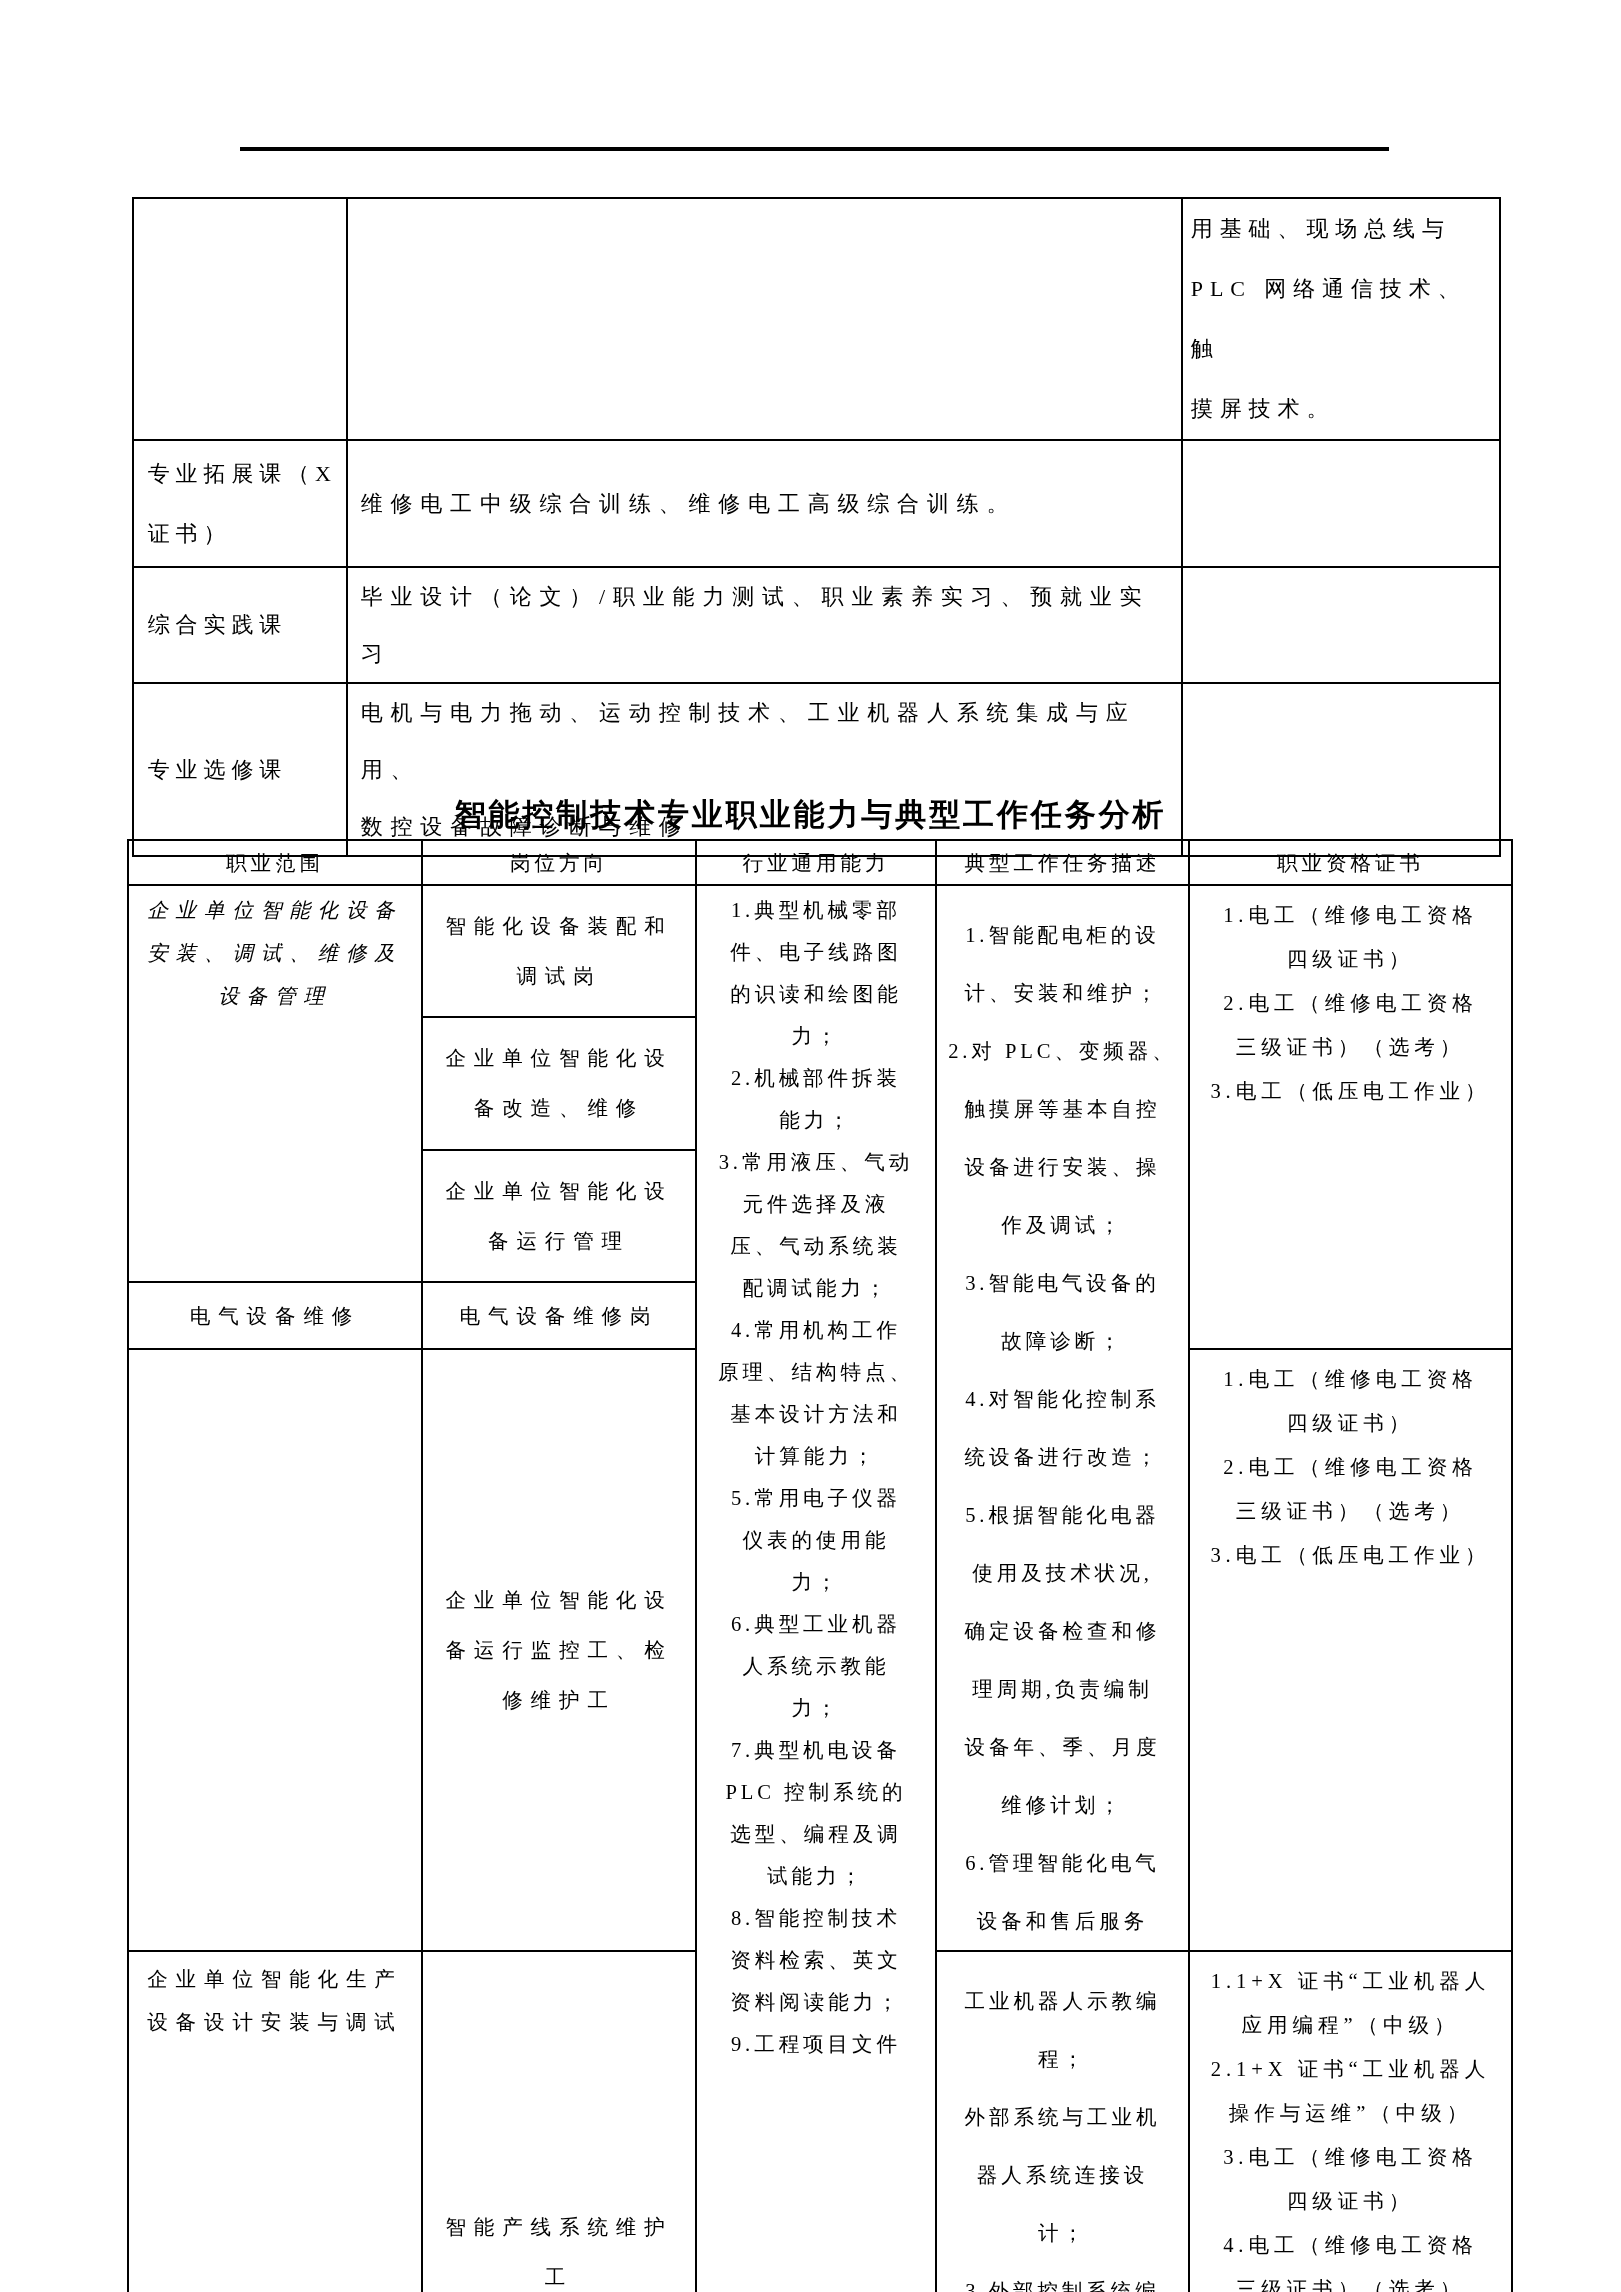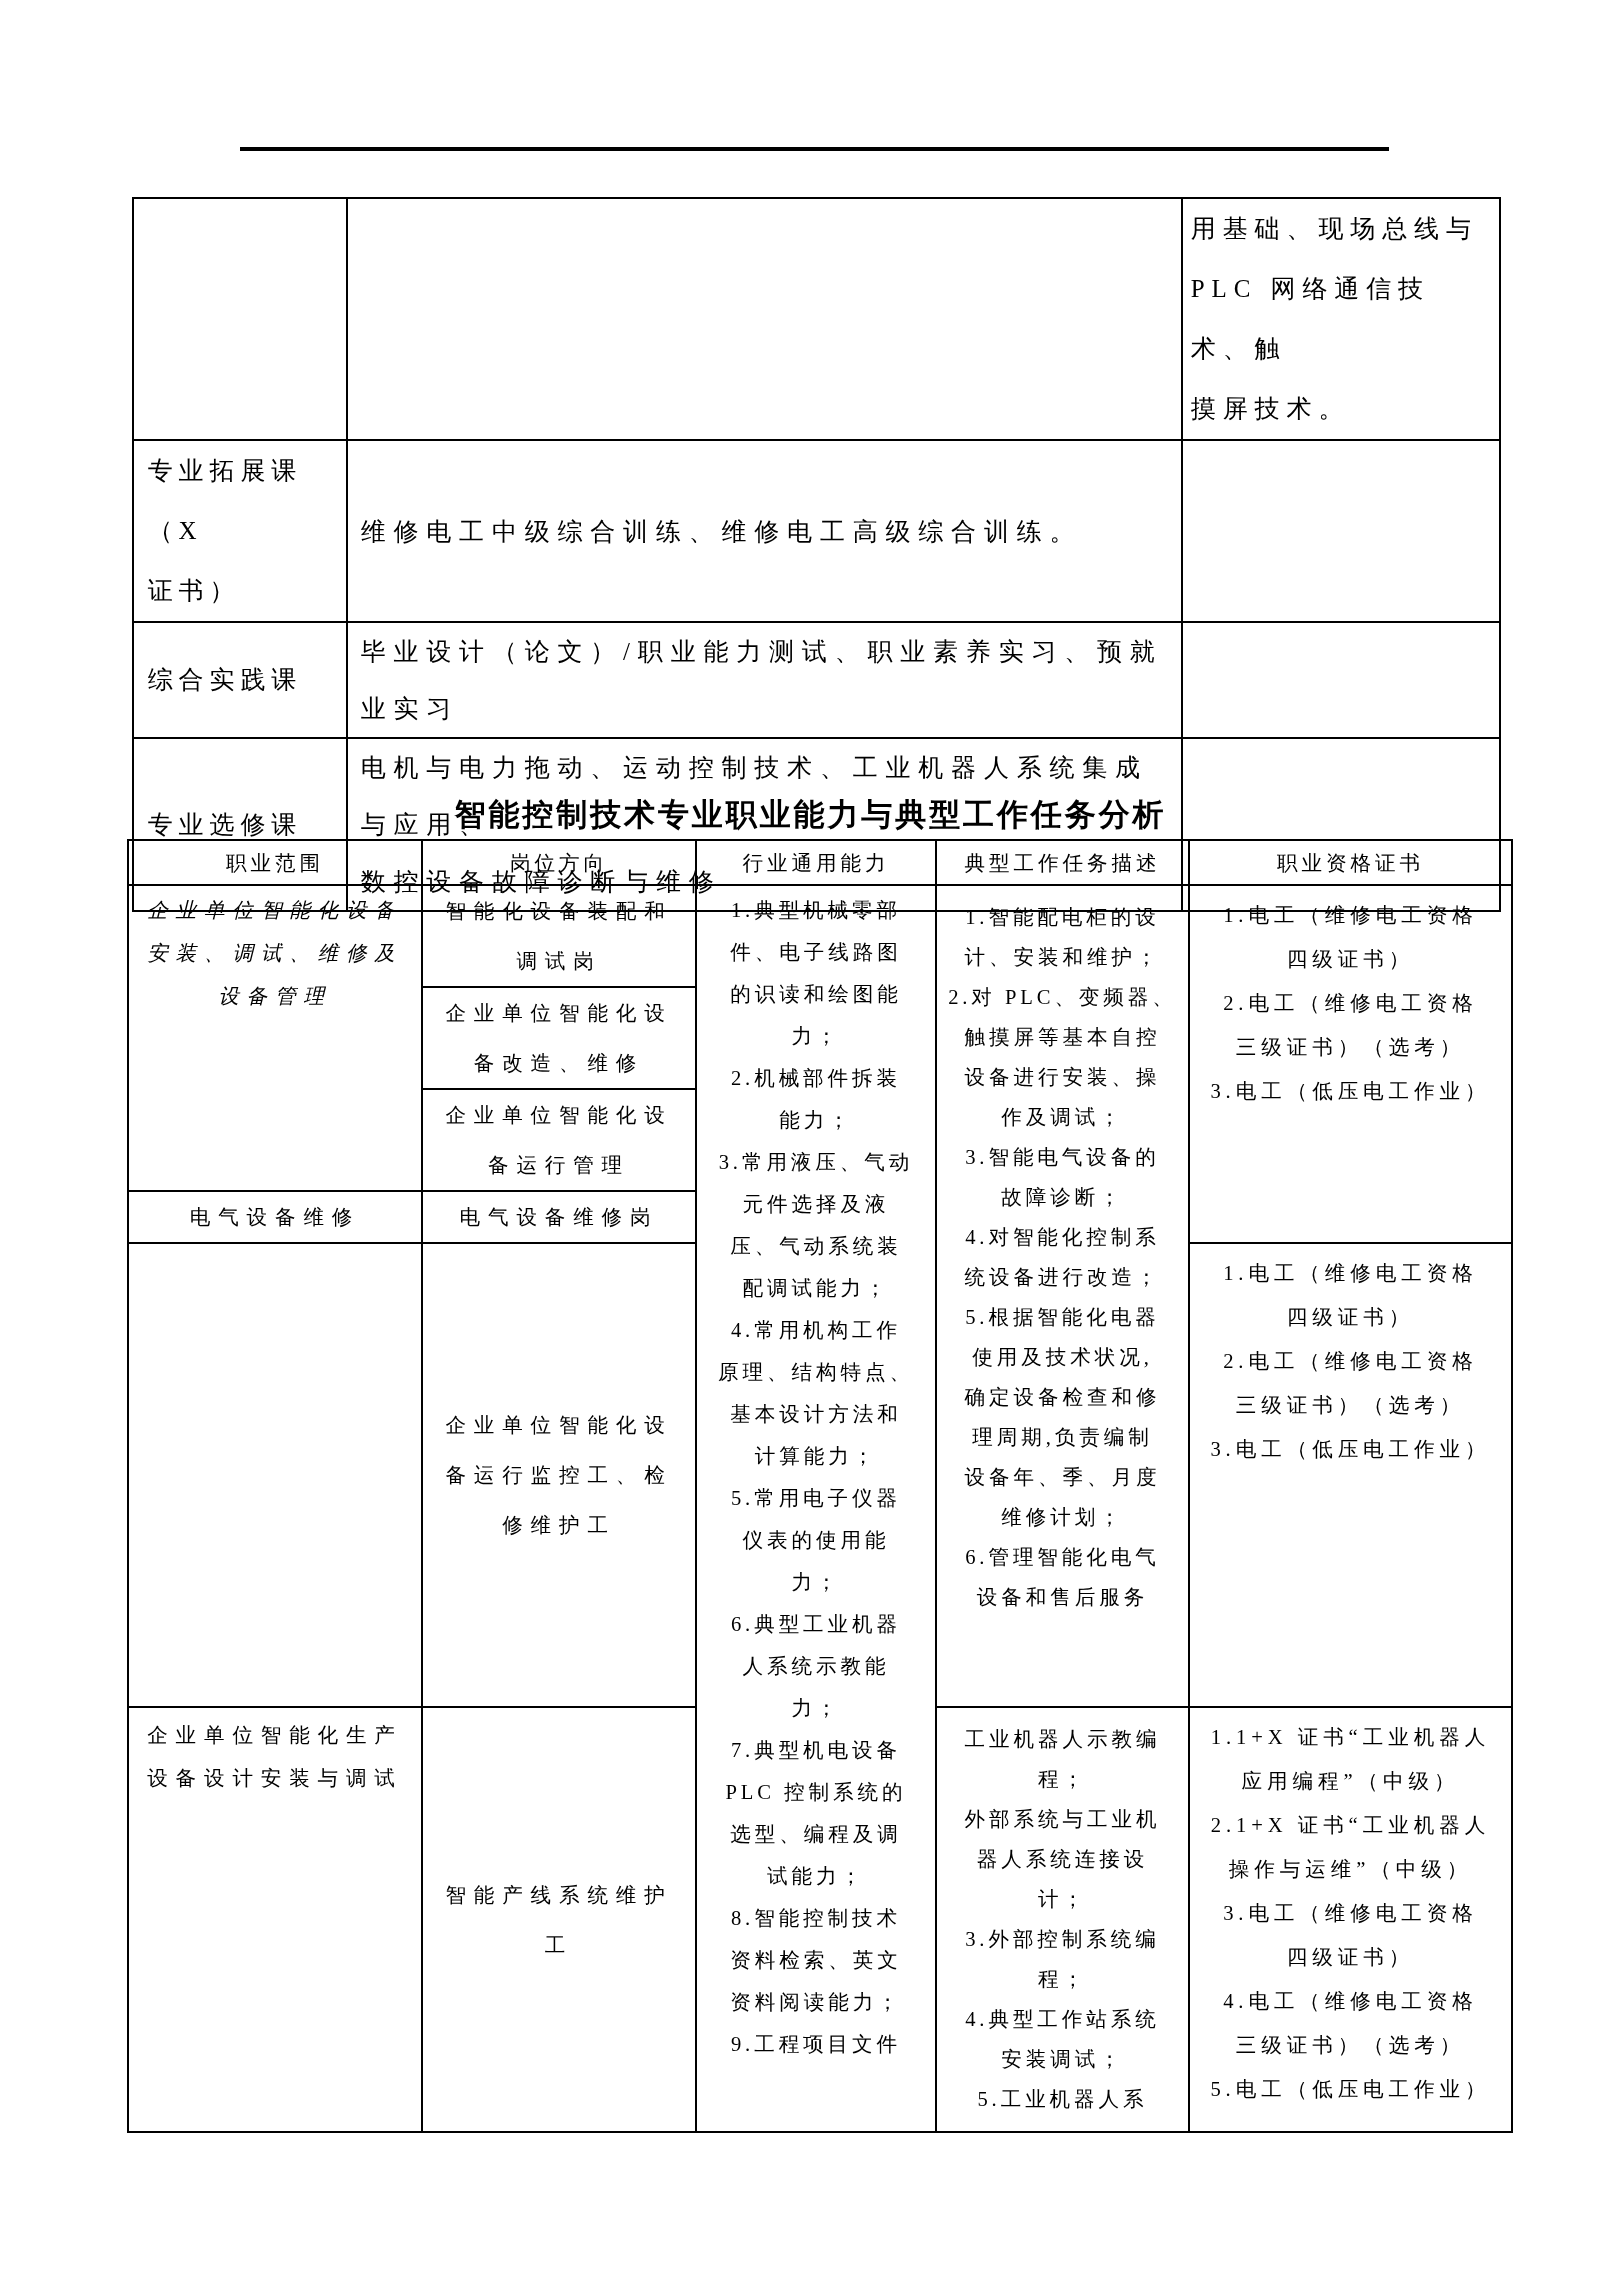--- a/index.html
+++ b/index.html
@@ -5,21 +5,21 @@
   html,body{margin:0;padding:0;background:#e8e8e8;}
   .page{
     position:relative;width:1621px;height:2293px;margin:0 auto;background:#ffffff;
     font-family:"Liberation Serif",serif;color:#000;overflow:hidden;
   }
   .hr-rule{position:absolute;left:240px;top:147px;width:1149px;height:3.9px;background:#000;}
 
   
   .t1{position:absolute;left:132px;top:197px;width:1366px;border-collapse:collapse;table-layout:fixed;
       border:2px solid #000;border-bottom:2.9px solid #000;}
-  .t1 td{border:2px solid #000;font-size:25px;vertical-align:middle;white-space:pre-line;
+  .t1 td{border:2px solid #000;font-size:22px;vertical-align:middle;white-space:pre-line;
          overflow:hidden;padding:0;line-height:57px;}
   .t1 td.c1{padding-left:13.7px;padding-right:3.9px;letter-spacing:5.9px;line-height:60px;}
   .t1 td.c2{padding-left:12.7px;padding-right:3.9px;letter-spacing:7.8px;}
   .t1 td.c3{padding:0 7.8px;letter-spacing:6.9px;line-height:60px;}
   .t1 tr.thick td{border-top:2.9px solid #000;}
   .t1 tr.last td{border-bottom:2.9px solid #000;}
 
   
   .t2-title{position:absolute;left:0;top:794px;width:1621px;text-align:center;
             font-size:31px;font-weight:bold;letter-spacing:2.9px;}
@@ -28,21 +28,21 @@
   .t2{position:absolute;left:127px;top:839px;width:1385px;border-collapse:collapse;table-layout:fixed;
       border:2.9px solid #000;}
   .t2 td{border:2px solid #000;font-size:20.6px;text-align:center;vertical-align:middle;
          white-space:pre-line;overflow:hidden;padding:0;}
   .t2 td.hdr{height:43px;letter-spacing:3.9px;border-bottom:2.9px solid #000;}
   .t2 tr.tt td{border-top:2.9px solid #000;}
   .t2 td.cell-scope-a{vertical-align:top;padding-top:3px;line-height:43px;letter-spacing:7.8px;font-style:italic;}
   .t2 td.cell-scope-d{vertical-align:top;padding-top:5.9px;line-height:43px;letter-spacing:7.8px;border-radius:17px;}
   .t2 td.cell-pos{line-height:50px;letter-spacing:7.8px;margin-top:11px;}
   .t2 td.cell-abilities{vertical-align:top;padding-top:2.9px;line-height:42px;letter-spacing:3.9px;}
-  .t2 td.cell-tasks{vertical-align:top;padding-top:11px;line-height:40px;letter-spacing:3.9px;}
+  .t2 td.cell-tasks{vertical-align:top;padding-top:20px;line-height:58px;letter-spacing:3.9px;}
   .t2 td.cell-certs{vertical-align:top;padding:6.9px 2px 0 2px;line-height:44px;letter-spacing:4.9px;}
 </style>
 </head>
 <body>
 
 <div class="page">
 
   <div class="hr-rule"></div>
 
   <table class="t1">

